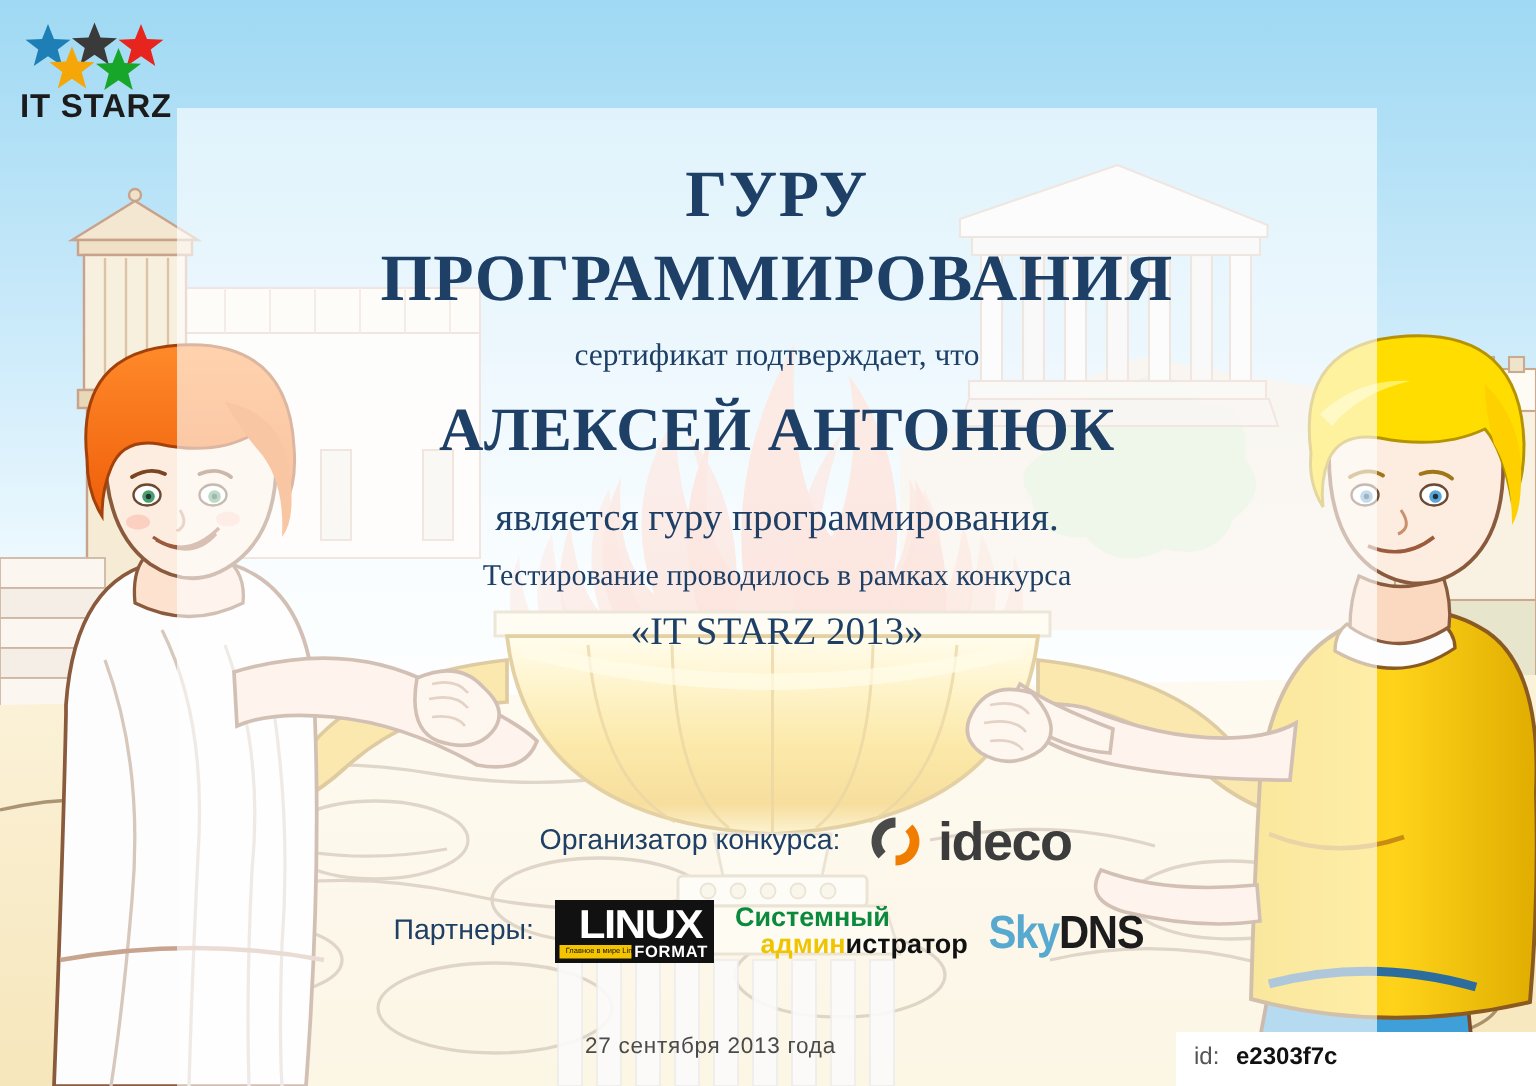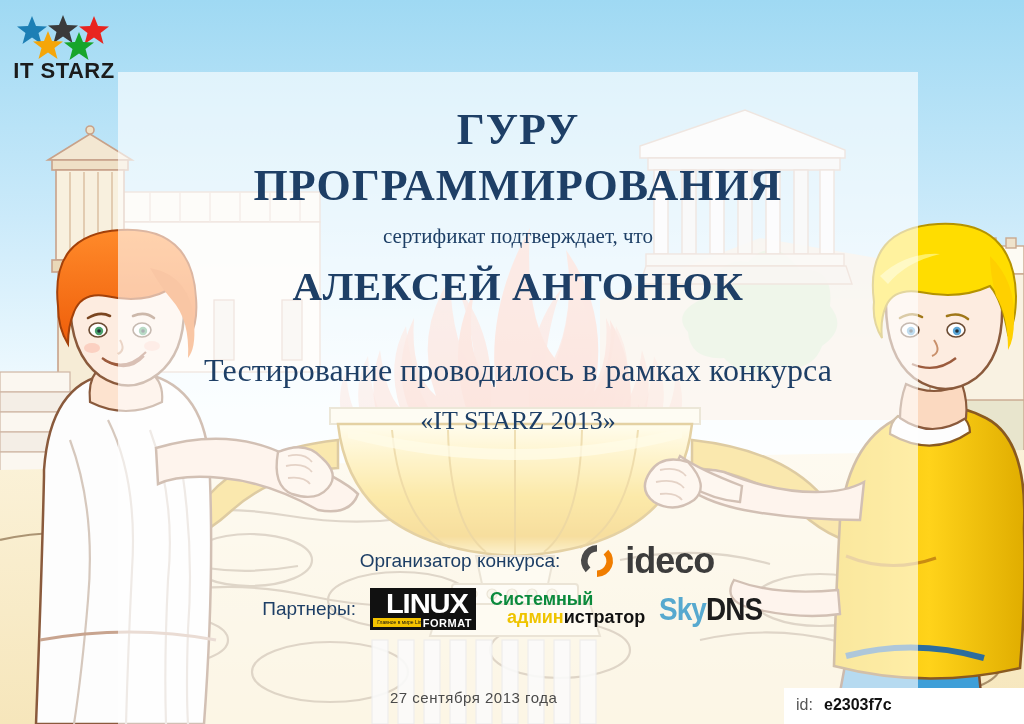--- a/index.html
+++ b/index.html
@@ -28,33 +28,33 @@
 
   
   #textblock{position:absolute;left:118px;top:72px;width:800px;height:652px;}
   .tl{position:absolute;width:100%;text-align:center;color:#1e3f66;
       font-family:"Liberation Serif",serif;}
   #t-guru{top:32px;font-size:44px;font-weight:bold;letter-spacing:1px;}
   #t-prog{top:88px;font-size:44px;font-weight:bold;letter-spacing:1px;}
   #t-conf{top:152px;font-size:21px;font-weight:normal;}
   #t-name{top:190px;font-size:41px;font-weight:bold;letter-spacing:0.5px;}
   #t-b1{top:258px;font-size:26px;}
-  #t-b2{top:280px;font-size:32px;}
+  #t-b2{top:301px;font-size:20px;}
   #t-b3{top:334px;font-size:26px;}
 
   
   #org{position:absolute;left:0;top:470px;width:800px;
        display:flex;align-items:center;justify-content:center;gap:18px;}
   #org .lbl{font-family:"Liberation Sans",sans-serif;font-size:19px;color:#1e3f66;margin-left:38px;}
   #ideco{display:flex;align-items:center;gap:9px;}
   #ideco .word{font-family:"Liberation Sans",sans-serif;font-weight:bold;
     font-size:36px;color:#3c3c3c;letter-spacing:-1px;line-height:1;}
 
   
-  #partners{position:absolute;left:0;top:516px;width:800px;
+  #partners{position:absolute;left:0;top:528px;width:800px;
             display:flex;align-items:center;justify-content:center;gap:14px;}
   #partners .lbl{font-family:"Liberation Sans",sans-serif;font-size:19px;color:#1e3f66;}
 
   
   .lf{position:relative;width:106px;height:42px;background:#111;}
   .lf .lx{position:absolute;left:4px;top:1px;width:98px;text-align:center;
      font-family:"Liberation Sans",sans-serif;font-weight:bold;font-size:27px;
      color:#fff;letter-spacing:-1px;line-height:30px;
      transform:scaleX(1.08);transform-origin:left center;}
   .lf .strip{position:absolute;left:3px;bottom:3px;height:9px;width:58px;background:#f5c400;
@@ -389,20 +389,21 @@
       </g>
     </svg>
     <div class="brand">IT STARZ</div>
   </div>
 
   <div id="textblock">
     <div class="tl" id="t-guru">ГУРУ</div>
     <div class="tl" id="t-prog">ПРОГРАММИРОВАНИЯ</div>
     <div class="tl" id="t-conf">сертификат подтверждает, что</div>
     <div class="tl" id="t-name">АЛЕКСЕЙ АНТОНЮК</div>
+    <div class="tl" id="t-b1">является гуру программирования.</div>
     <div class="tl" id="t-b2">Тестирование проводилось в рамках конкурса</div>
     <div class="tl" id="t-b3">«IT STARZ 2013»</div>
 
     <div id="org">
       <span class="lbl">Организатор конкурса:</span>
       <span id="ideco">
         <svg width="38" height="38" viewBox="0 0 38 38">
           <path d="M19 3 a16 16 0 0 0 -11.3 27.3 l4.7 -4.7 A9.4 9.4 0 0 1 19 9.6 Z" fill="#4a4a4a"></path>
           <path d="M19 35 a16 16 0 0 0 11.3 -27.3 l-4.7 4.7 A9.4 9.4 0 0 1 19 28.4 Z" fill="#f07d00"></path>
         </svg>

